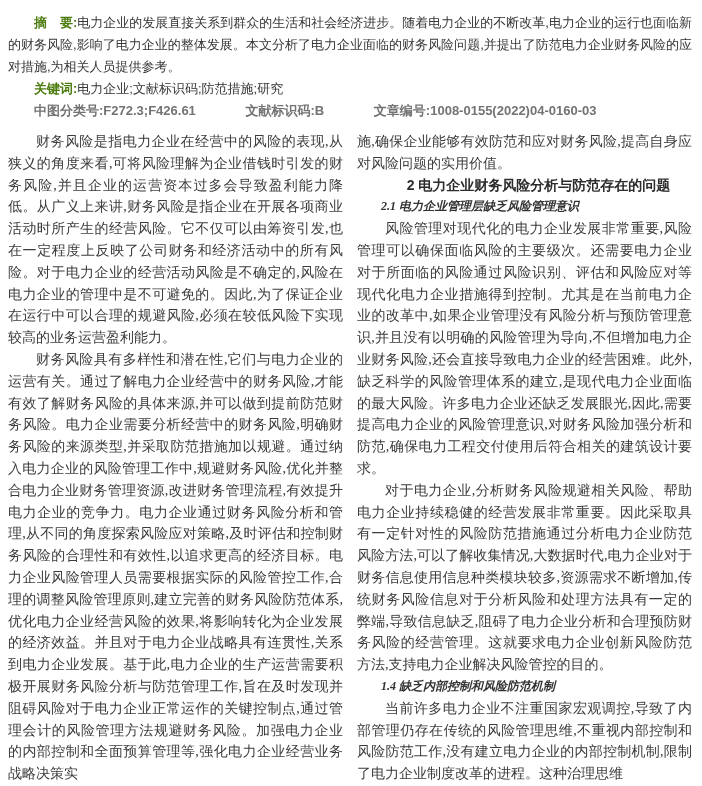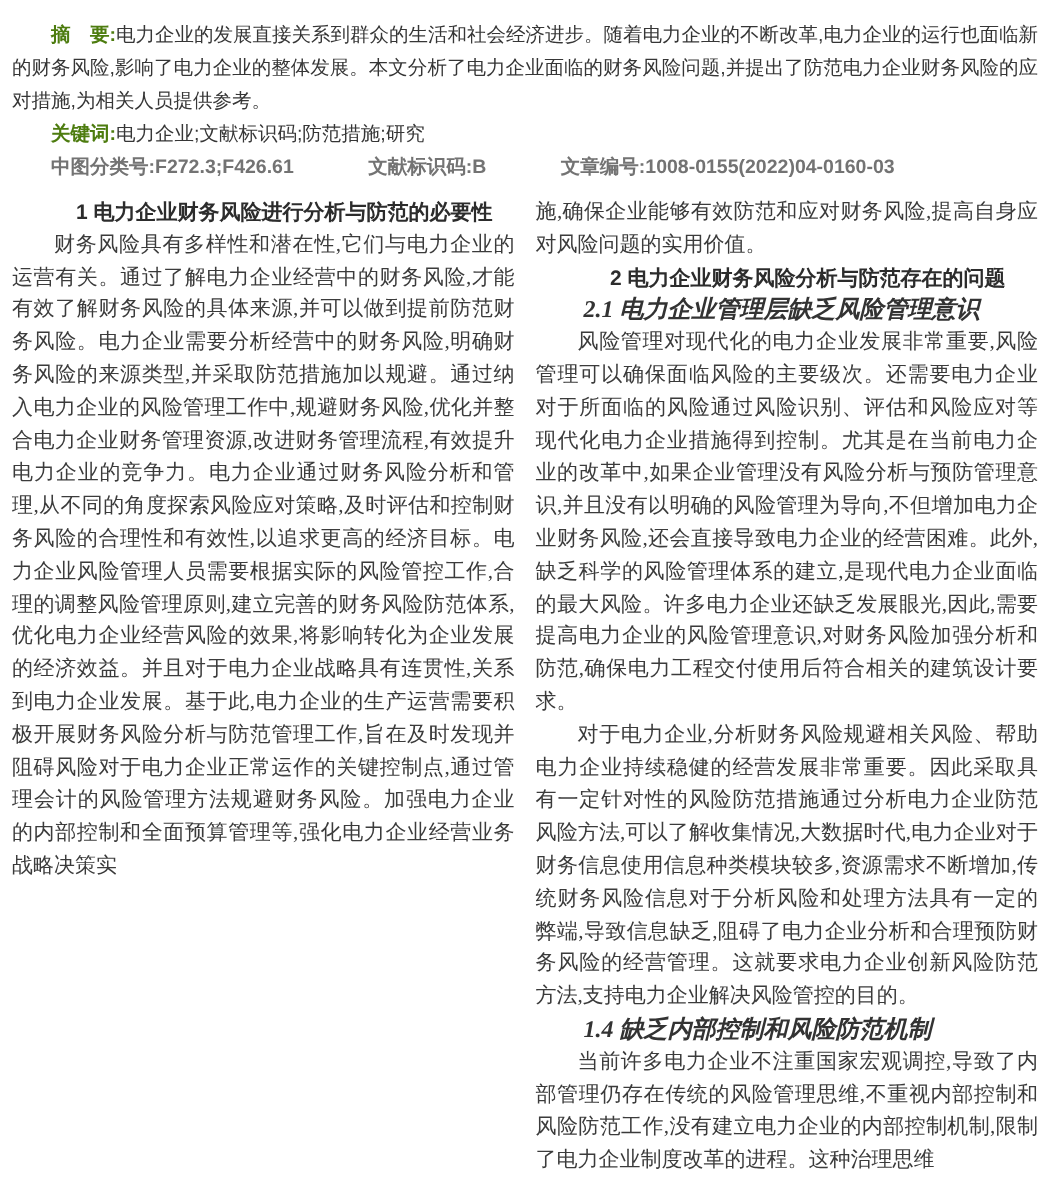--- a/index.html
+++ b/index.html
@@ -69,21 +69,21 @@
     font-size: 14px;
     line-height: 21.8px;
     font-weight: bold;
     font-family: "Liberation Sans", "DejaVu Sans", sans-serif;
     color: #2c2c2c;
     text-indent: 2em;
     text-align: center;
   }
   .sub-heading {
     margin: 0;
-    font-size: 16px;
+    font-size: 12px;
     line-height: 21.8px;
     font-weight: 600;
     font-style: italic;
     font-family: "Liberation Serif", "DejaVu Serif", serif;
     color: #333333;
     text-indent: 2em;
     text-align: left;
   }
 </style>
 </head>
@@ -97,21 +97,21 @@
     <p class="indent2 meta-line">
       <span class="meta-seg"><span>中图分类号:</span><span>F272.3;F426.61</span></span>
       <span class="meta-seg"><span>文献标识码:</span><span>B</span></span>
       <span class="meta-seg"><span>文章编号:</span><span>1008-0155(2022)04-0160-03</span></span>
     </p>
   </div>
 
   <div class="columns">
 
     <div class="col">
-      <h3 class="sec-heading">1 电力企业财务风险进行分析与防范的必要性</h3>
+      <p>财务风险是指电力企业在经营中的风险的表现,从狭义的角度来看,可将风险理解为企业借钱时引发的财务风险,并且企业的运营资本过多会导致盈利能力降低。从广义上来讲,财务风险是指企业在开展各项商业活动时所产生的经营风险。它不仅可以由筹资引发,也在一定程度上反映了公司财务和经济活动中的所有风险。对于电力企业的经营活动风险是不确定的,风险在电力企业的管理中是不可避免的。因此,为了保证企业在运行中可以合理的规避风险,必须在较低风险下实现较高的业务运营盈利能力。</p>
       <p>财务风险具有多样性和潜在性,它们与电力企业的运营有关。通过了解电力企业经营中的财务风险,才能有效了解财务风险的具体来源,并可以做到提前防范财务风险。电力企业需要分析经营中的财务风险,明确财务风险的来源类型,并采取防范措施加以规避。通过纳入电力企业的风险管理工作中,规避财务风险,优化并整合电力企业财务管理资源,改进财务管理流程,有效提升电力企业的竞争力。电力企业通过财务风险分析和管理,从不同的角度探索风险应对策略,及时评估和控制财务风险的合理性和有效性,以追求更高的经济目标。电力企业风险管理人员需要根据实际的风险管控工作,合理的调整风险管理原则,建立完善的财务风险防范体系,优化电力企业经营风险的效果,将影响转化为企业发展的经济效益。并且对于电力企业战略具有连贯性,关系到电力企业发展。基于此,电力企业的生产运营需要积极开展财务风险分析与防范管理工作,旨在及时发现并阻碍风险对于电力企业正常运作的关键控制点,通过管理会计的风险管理方法规避财务风险。加强电力企业的内部控制和全面预算管理等,强化电力企业经营业务战略决策实</p>
     </div>
 
     <div class="col">
       <p class="continuation">施,确保企业能够有效防范和应对财务风险,提高自身应对风险问题的实用价值。</p>
       <h3 class="sec-heading">2 电力企业财务风险分析与防范存在的问题</h3>
       <h4 class="sub-heading">2.1 电力企业管理层缺乏风险管理意识</h4>
       <p>风险管理对现代化的电力企业发展非常重要,风险管理可以确保面临风险的主要级次。还需要电力企业对于所面临的风险通过风险识别、评估和风险应对等现代化电力企业措施得到控制。尤其是在当前电力企业的改革中,如果企业管理没有风险分析与预防管理意识,并且没有以明确的风险管理为导向,不但增加电力企业财务风险,还会直接导致电力企业的经营困难。此外,缺乏科学的风险管理体系的建立,是现代电力企业面临的最大风险。许多电力企业还缺乏发展眼光,因此,需要提高电力企业的风险管理意识,对财务风险加强分析和防范,确保电力工程交付使用后符合相关的建筑设计要求。</p>
       <p>对于电力企业,分析财务风险规避相关风险、帮助电力企业持续稳健的经营发展非常重要。因此采取具有一定针对性的风险防范措施通过分析电力企业防范风险方法,可以了解收集情况,大数据时代,电力企业对于财务信息使用信息种类模块较多,资源需求不断增加,传统财务风险信息对于分析风险和处理方法具有一定的弊端,导致信息缺乏,阻碍了电力企业分析和合理预防财务风险的经营管理。这就要求电力企业创新风险防范方法,支持电力企业解决风险管控的目的。</p>
       <h4 class="sub-heading">1.4 缺乏内部控制和风险防范机制</h4>

